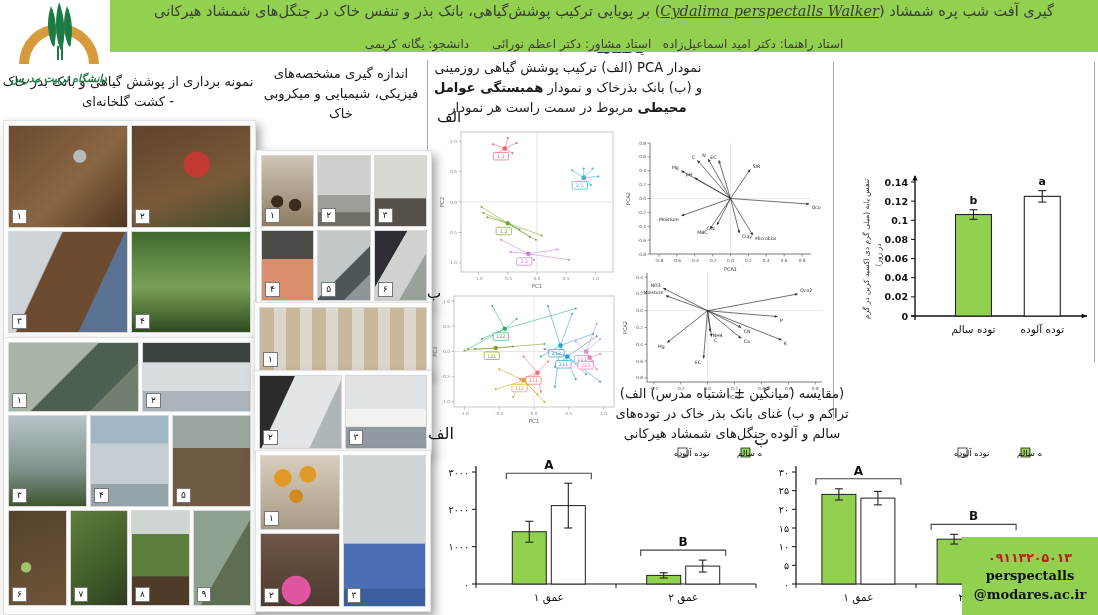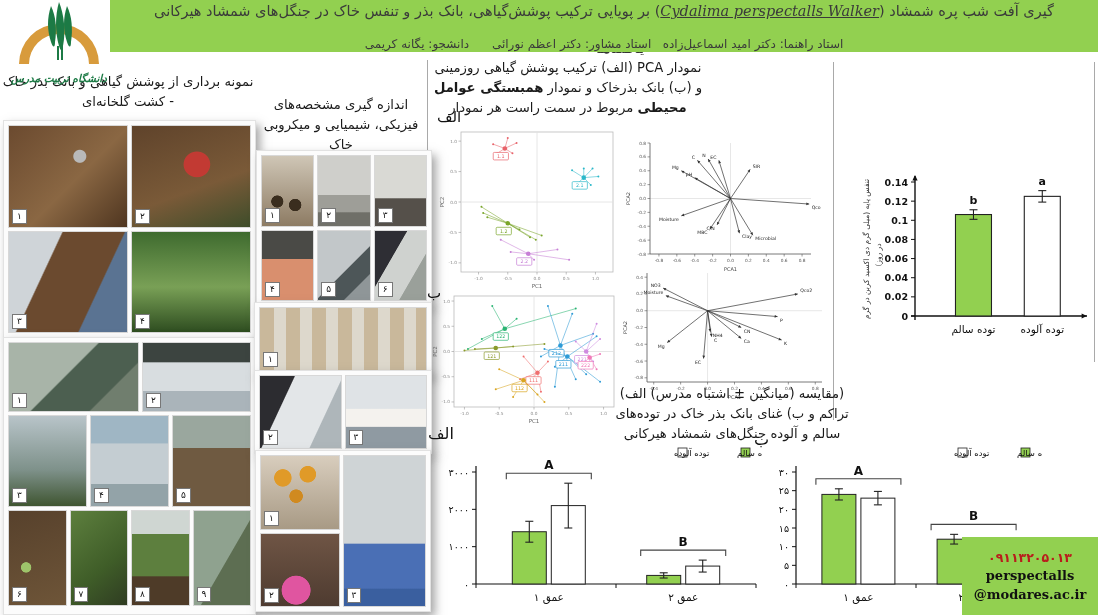--- a/index.html
+++ b/index.html
@@ -149,21 +149,21 @@
           <div class="photo seedlings-marker">
             <span class="pnum">۸</span>
           </div>
           <div class="photo tending">
             <span class="pnum">۹</span>
           </div>
         </div>
     </div>
   </div>
 
-  <div class="abs cap" style="left:258px;top:64px;width:166px;margin-top:31px;">اندازه گیری مشخصه‌های فیزیکی، شیمیایی و میکروبی خاک</div>
+  <div class="abs cap" style="left:258px;top:64px;width:166px;">اندازه گیری مشخصه‌های فیزیکی، شیمیایی و میکروبی خاک</div>
 
   <div class="abs pframe" style="left:256px;top:150px;width:166px;height:146px;">
     <div class="grid3x2">
         <div class="photo dishes">
           <span class="pnum">۱</span>
         </div>
         <div class="photo balance">
           <span class="pnum">۲</span>
         </div>
         <div class="photo flasks">

